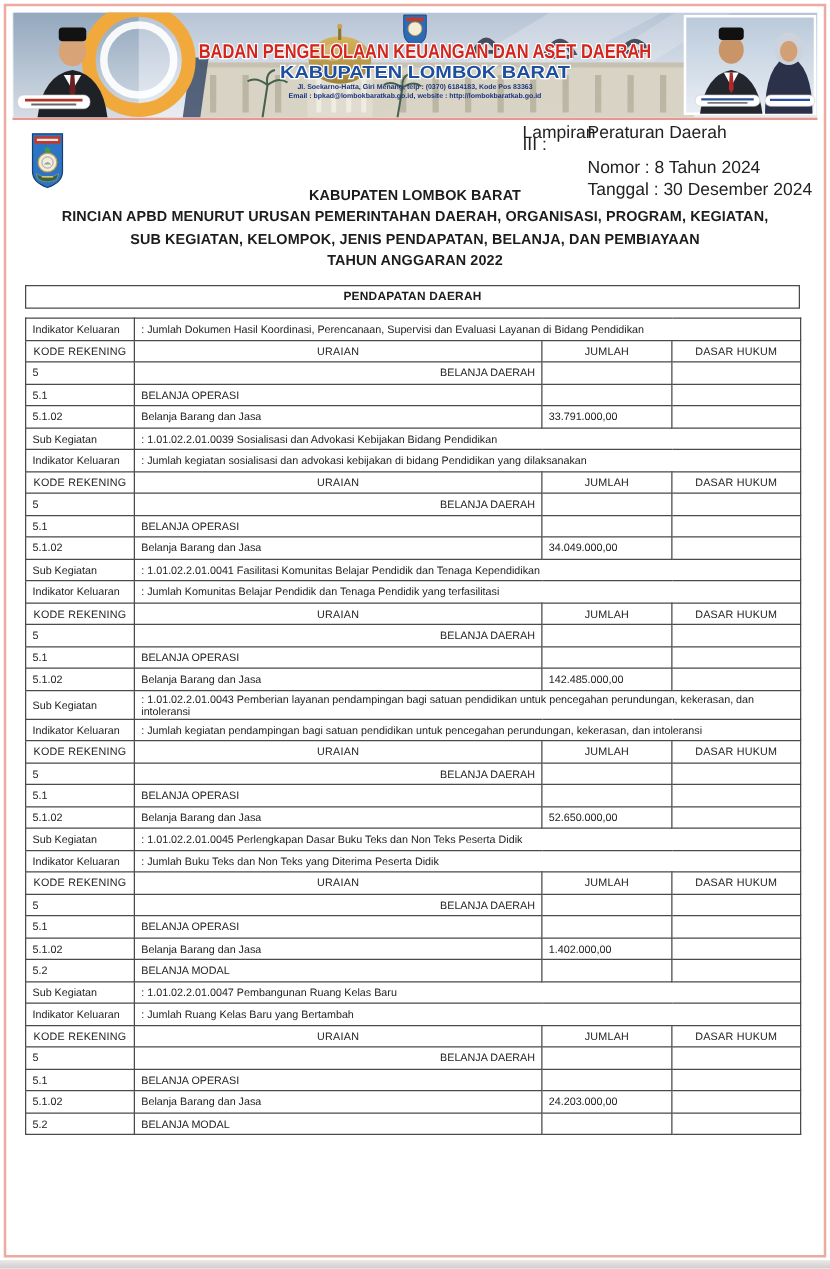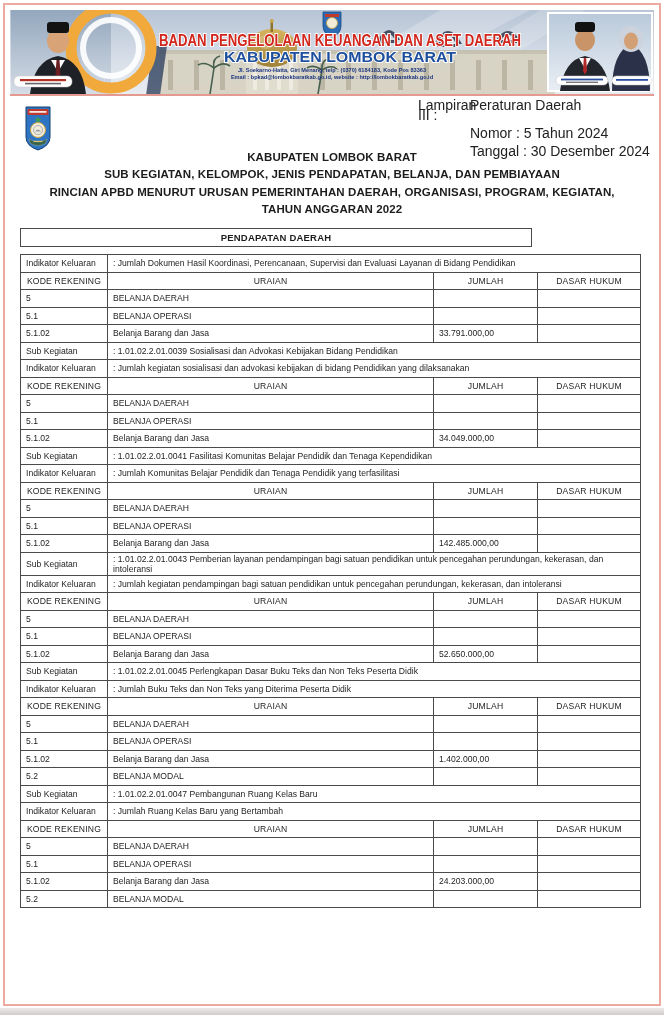--- a/index.html
+++ b/index.html
@@ -22,38 +22,38 @@
   .crest{position:absolute;left:25px;top:106px;width:26px;height:45px;}
   .lampiran{
     position:absolute;left:418px;top:100px;font-size:14px;line-height:10px;
     display:grid;grid-template-columns:50px auto;column-gap:2px;row-gap:8px;color:#222;
   }
   .doc-title{
     position:absolute;left:0;right:0;top:149px;text-align:center;
     font-weight:bold;font-size:11.5px;line-height:17.3px;color:#1c1c1c;letter-spacing:.1px;
   }
   .section-box{
-    position:absolute;left:20px;top:228px;width:512px;height:19px;
+    position:absolute;left:20px;top:228px;width:620px;height:19px;
     border:1px solid #4a4a4a;box-sizing:border-box;
     display:flex;align-items:center;justify-content:center;
     font-weight:bold;font-size:9.5px;letter-spacing:.2px;color:#1c1c1c;
   }
   table.apbd{
     position:absolute;left:20px;top:254px;width:620px;
     border-collapse:collapse;table-layout:fixed;
     font-size:8.6px;color:#242424;padding-left:46px;
   }
   table.apbd td{
     border:1px solid #4a4a4a;height:17.5px;padding:1px 5px;
     vertical-align:middle;box-sizing:border-box;line-height:1.18;
     overflow:hidden;
   }
   td.th{text-align:center;letter-spacing:.2px;}
   td.num{padding-right:7px;}
-  td.ind0{padding-left:5px;}
+  td.ind0{padding-left:5px;text-align:right;}
   td.ind1{padding-left:13px;}
   td.ind2{padding-left:24px;}
   td.lbl{padding-left:5px;}
   td.lbltxt{padding-left:6px;}
 </style>
 </head>
 <body>
 
 <svg class="banner" viewBox="0 0 644 84" preserveAspectRatio="none">
   <defs>
@@ -186,29 +186,29 @@
   <circle cx="13" cy="24" r="4.5" fill="none" stroke="#8a97a8" stroke-width="0.7"></circle>
   <path d="M10,25.5 q3,-4 6,0 Z" fill="#6b7f96" opacity="0.7"></path>
   <path d="M4,33 q9,5.5 18,0 l-1.6,4.5 q-7.4,4 -14.8,0 Z" fill="#35634a" stroke="#b9b08e" stroke-width="0.4"></path>
   <rect x="8.5" y="34.8" width="9" height="1.3" fill="#d8c26a"></rect>
 </svg>
 
 <div class="lampiran">
   <div>Lampiran III :</div>
   <div>Peraturan Daerah</div>
   <div></div>
-  <div>Nomor : 5 Tahun 2024</div>
+  <div>Nomor : 8 Tahun 2024</div>
   <div></div>
   <div>Tanggal : 30 Desember 2024</div>
 </div>
 
 <div class="doc-title">
   <div>KABUPATEN LOMBOK BARAT</div>
+  <div>RINCIAN APBD MENURUT URUSAN PEMERINTAHAN DAERAH, ORGANISASI, PROGRAM, KEGIATAN,</div>
   <div>SUB KEGIATAN, KELOMPOK, JENIS PENDAPATAN, BELANJA, DAN PEMBIAYAAN</div>
-  <div>RINCIAN APBD MENURUT URUSAN PEMERINTAHAN DAERAH, ORGANISASI, PROGRAM, KEGIATAN,</div>
   <div>TAHUN ANGGARAN 2022</div>
 </div>
 
 <div class="section-box">
   <span>PENDAPATAN DAERAH</span>
 </div>
 
 <table class="apbd">
   <colgroup>
     <col style="width:87px">

